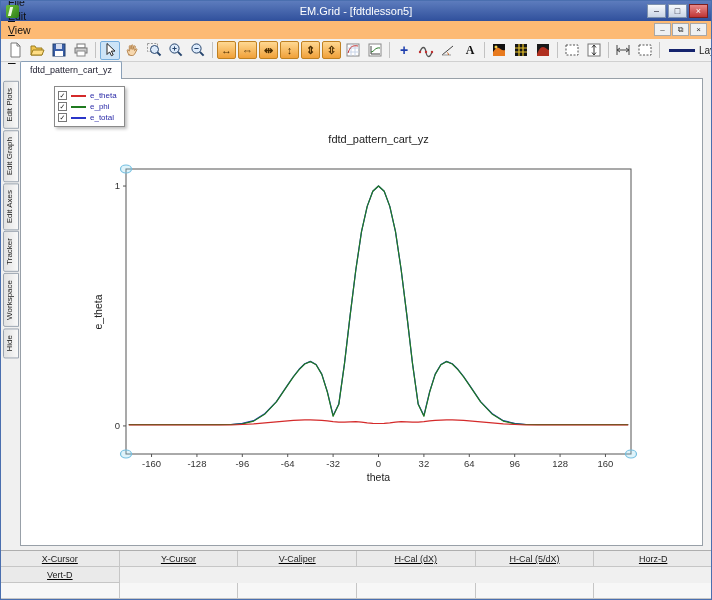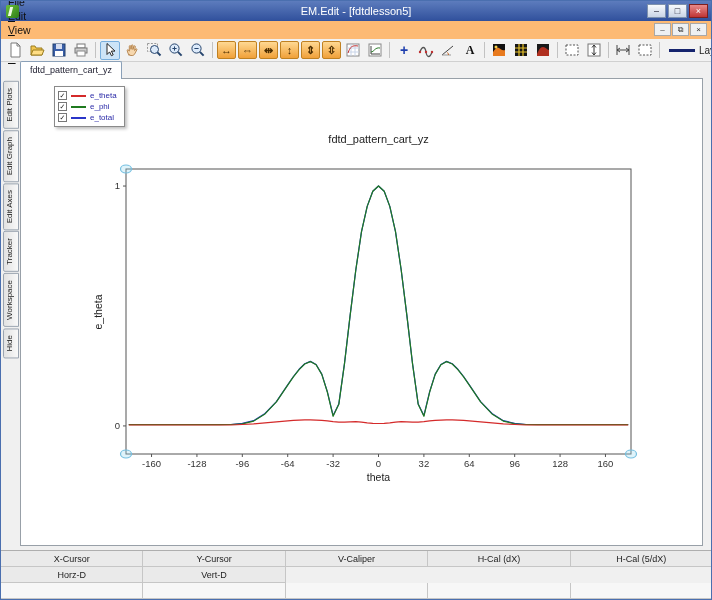--- a/index.html
+++ b/index.html
@@ -68,34 +68,34 @@
   .legend{position:absolute;left:33px;top:7px;background:#fff;border:1px solid #8a8a8a;
     box-shadow:2px 2px 3px rgba(0,0,0,.25);padding:3px 7px 3px 3px;z-index:5;}
   .lg-row{display:flex;align-items:center;gap:4px;height:11px;}
   .lg-check{width:9px;height:9px;border:1px solid #777;background:#fff;font-size:7px;line-height:7px;
     text-align:center;color:#222;box-sizing:border-box;}
   .lg-line{width:15px;height:0;border-top:2px solid #000;}
   .lg-label{font-size:8px;color:#2a2aa8;}
 
   
   .statusbar{position:absolute;left:0;top:549px;width:712px;border-top:1px solid #aeaeae;}
-  .status-row{display:grid;grid-template-columns:repeat(5,1fr);}
+  .status-row{display:grid;grid-template-columns:repeat(6,1fr);text-decoration:underline;}
   .st-c{height:16px;border-right:1px solid #c6c6c6;border-bottom:1px solid #c6c6c6;font-size:9px;
     line-height:16px;text-align:center;color:#222;box-sizing:border-box;overflow:hidden;white-space:nowrap;}
   #status-header .st-c{background:#eaeaea;}
   #status-values .st-c{background:#f7f7f7;}
 </style>
 </head>
 <body>
 
 <div class="window">
 
   <div class="titlebar">
     <div class="app-icon"></div>
-    <div class="win-title">EM.Edit - [fdtdlesson5]</div>
+    <div class="win-title">EM.Grid - [fdtdlesson5]</div>
     <div class="caption-buttons">
       <div class="cap-btn">–</div>
       <div class="cap-btn">□</div>
       <div class="cap-btn close">×</div>
     </div>
   </div>
 
   <div class="menubar">
     <div id="menu-items">
         <div class="menu-item"><u>F</u>ile</div>

